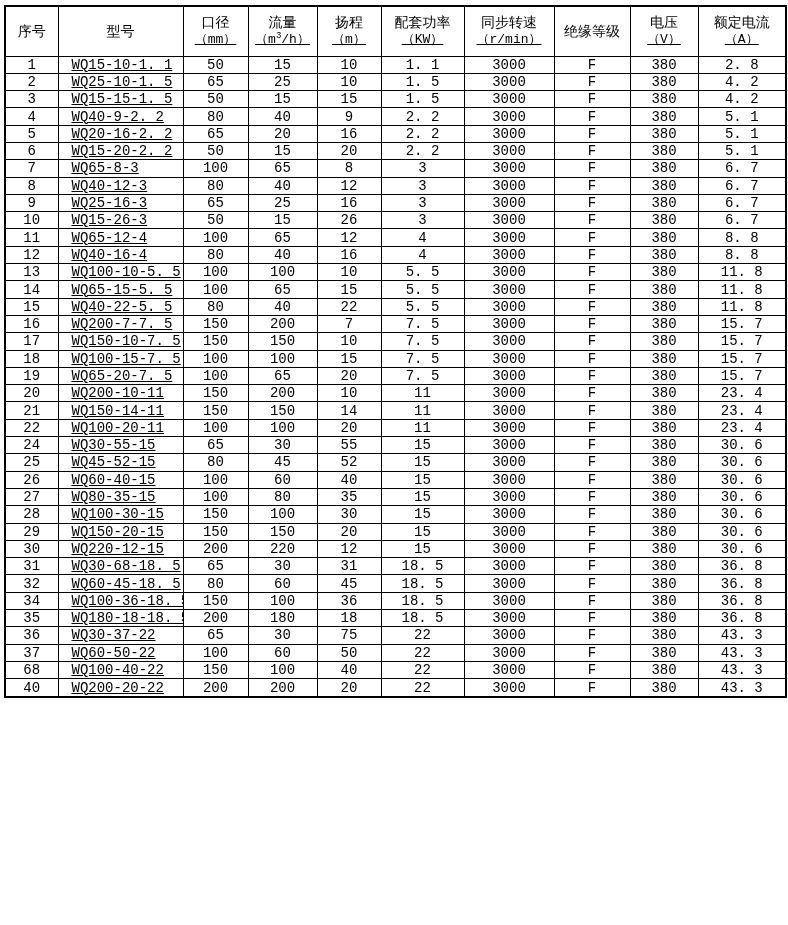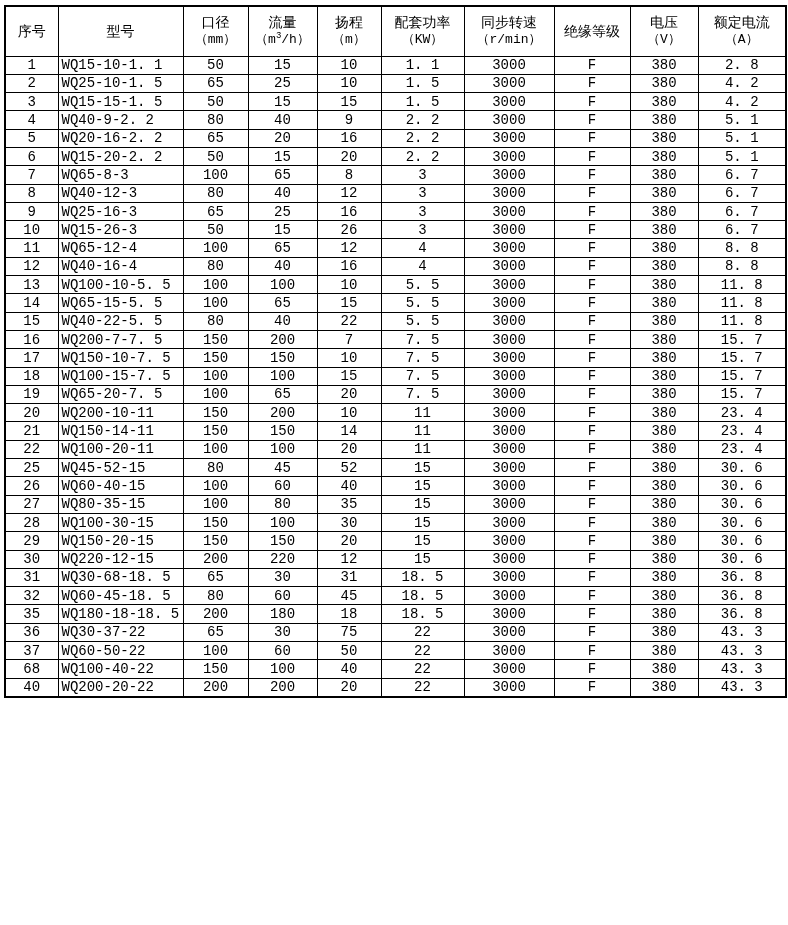--- a/index.html
+++ b/index.html
@@ -40,28 +40,30 @@
     height: 50px;
   }
   .spec-table th {
     font-family: "DejaVu Sans", "Liberation Sans", sans-serif;
     font-size: 14px;
     line-height: 1.25;
   }
   .spec-table th .h-unit {
     font-family: "Liberation Mono", "DejaVu Sans Mono", monospace;
     font-size: 13px;
+    text-decoration: underline;
   }
   .spec-table th sup {
     font-size: 9px;
     line-height: 0;
   }
   .spec-table td.model {
     text-align: left;
-    padding-left: 3px;
+    padding-left: 13px;
+    text-decoration: underline;
   }
 </style>
 </head>
 <body>
 
 <div class="table-wrap">
   <table class="spec-table">
     <colgroup>
       <col style="width:53px">
       <col style="width:125px">
@@ -374,20 +376,32 @@
           <td>100</td>
           <td>100</td>
           <td>20</td>
           <td>11</td>
           <td>3000</td>
           <td>F</td>
           <td>380</td>
           <td>23. 4</td>
         </tr>
         <tr>
+          <td>24</td>
+          <td class="model">WQ30-55-15</td>
+          <td>65</td>
+          <td>30</td>
+          <td>55</td>
+          <td>15</td>
+          <td>3000</td>
+          <td>F</td>
+          <td>380</td>
+          <td>30. 6</td>
+        </tr>
+        <tr>
           <td>25</td>
           <td class="model">WQ45-52-15</td>
           <td>80</td>
           <td>45</td>
           <td>52</td>
           <td>15</td>
           <td>3000</td>
           <td>F</td>
           <td>380</td>
           <td>30. 6</td>
@@ -463,20 +477,32 @@
           <td>F</td>
           <td>380</td>
           <td>36. 8</td>
         </tr>
         <tr>
           <td>32</td>
           <td class="model">WQ60-45-18. 5</td>
           <td>80</td>
           <td>60</td>
           <td>45</td>
+          <td>18. 5</td>
+          <td>3000</td>
+          <td>F</td>
+          <td>380</td>
+          <td>36. 8</td>
+        </tr>
+        <tr>
+          <td>34</td>
+          <td class="model">WQ100-36-18. 5</td>
+          <td>150</td>
+          <td>100</td>
+          <td>36</td>
           <td>18. 5</td>
           <td>3000</td>
           <td>F</td>
           <td>380</td>
           <td>36. 8</td>
         </tr>
         <tr>
           <td>35</td>
           <td class="model">WQ180-18-18. 5</td>
           <td>200</td>

